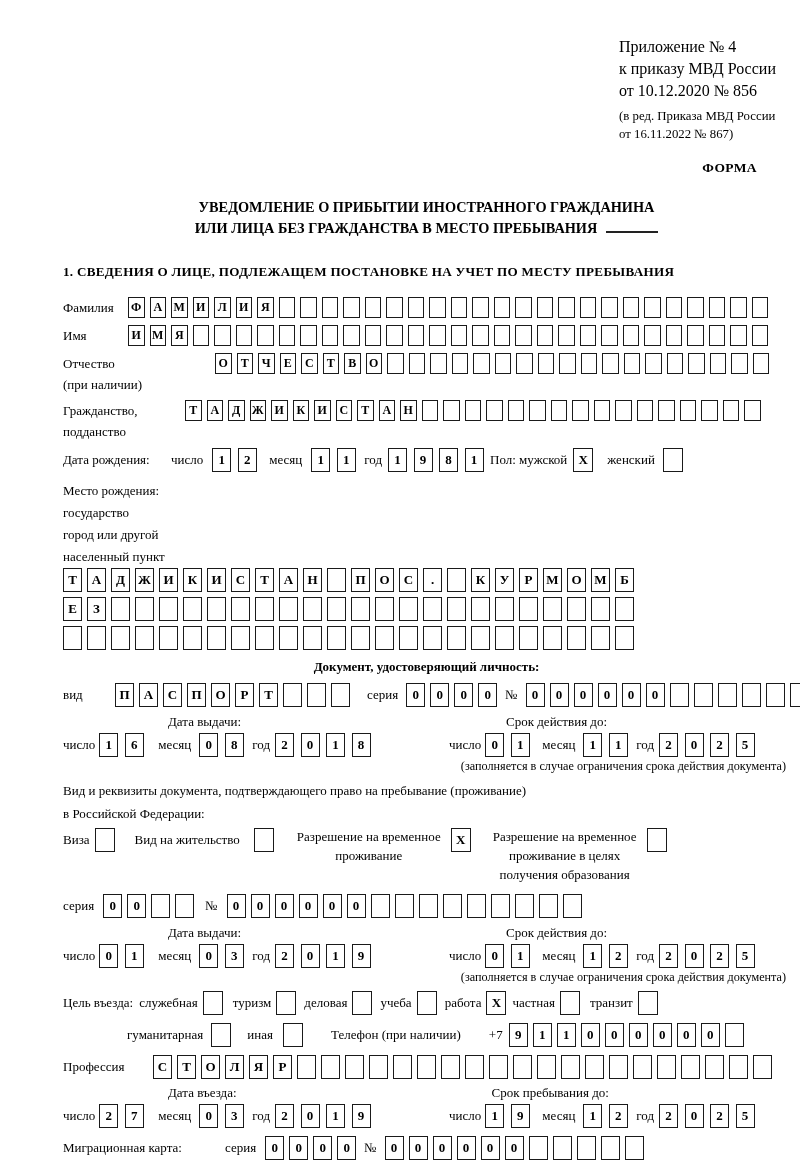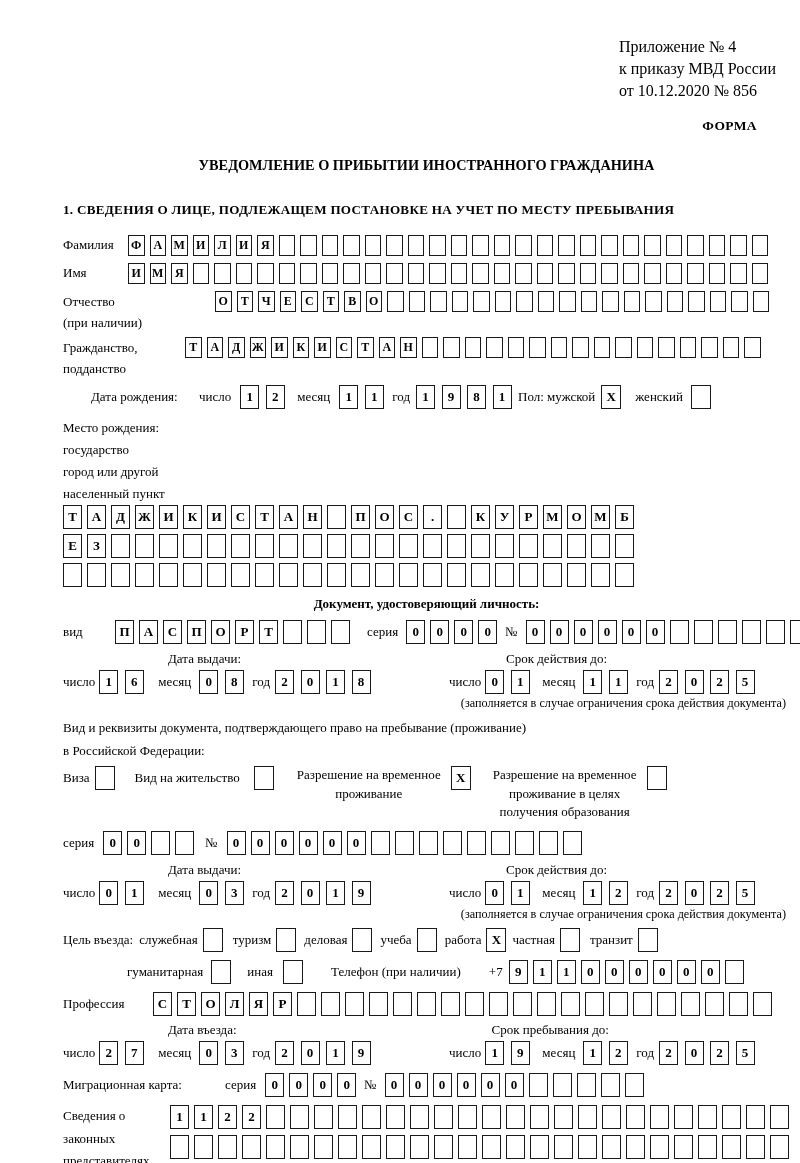--- a/index.html
+++ b/index.html
@@ -40,24 +40,29 @@
 </head>
 <body>
 
 <div class="page">
 
   <div class="hdr">
     <div>Приложение № 4</div>
     <div>к приказу МВД России</div>
     <div>от 10.12.2020 № 856</div>
   </div>
+  <div class="hdr2">
+    <div>(в ред. Приказа МВД России</div>
+    <div>от 16.11.2022 № 867)</div>
+  </div>
   <div class="forma">ФОРМА</div>
 
   <div class="title">
     <div>УВЕДОМЛЕНИЕ О ПРИБЫТИИ ИНОСТРАННОГО ГРАЖДАНИНА</div>
+    <div><span>ИЛИ ЛИЦА БЕЗ ГРАЖДАНСТВА В МЕСТО ПРЕБЫВАНИЯ</span><span class="uline"></span></div>
   </div>
 
   <div class="sec">1. СВЕДЕНИЯ О ЛИЦЕ, ПОДЛЕЖАЩЕМ ПОСТАНОВКЕ НА УЧЕТ ПО МЕСТУ ПРЕБЫВАНИЯ</div>
 
   <div class="row">
     <span class="lab" style="width:65px;">Фамилия</span>
     <span class="cells sm">
         <span class="cell">Ф</span>
         <span class="cell">А</span>
         <span class="cell">М</span>
@@ -192,21 +197,21 @@
         <span class="cell"></span>
         <span class="cell"></span>
         <span class="cell"></span>
         <span class="cell"></span>
         <span class="cell"></span>
         <span class="cell"></span>
       </span>
   </div>
 
   <div class="row" style="margin-bottom:8px;">
-    <span class="lab" style="width:108px;margin-left:28px;">Дата рождения:</span>
+    <span class="lab" style="width:108px;">Дата рождения:</span>
     <span class="lab" style="margin-right:9px;">число</span>
     <span class="cells date">
         <span class="cell">1</span>
         <span class="cell">2</span>
       </span>
     <span class="lab" style="margin:0 9px 0 6px;">месяц</span>
     <span class="cells date">
         <span class="cell">1</span>
         <span class="cell">1</span>
       </span>

